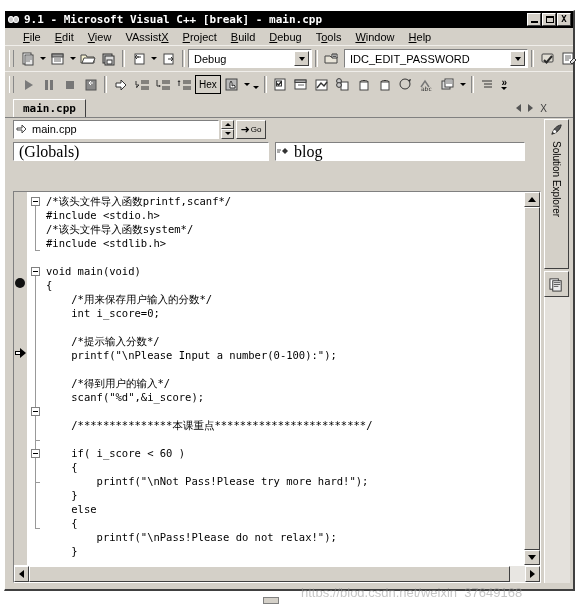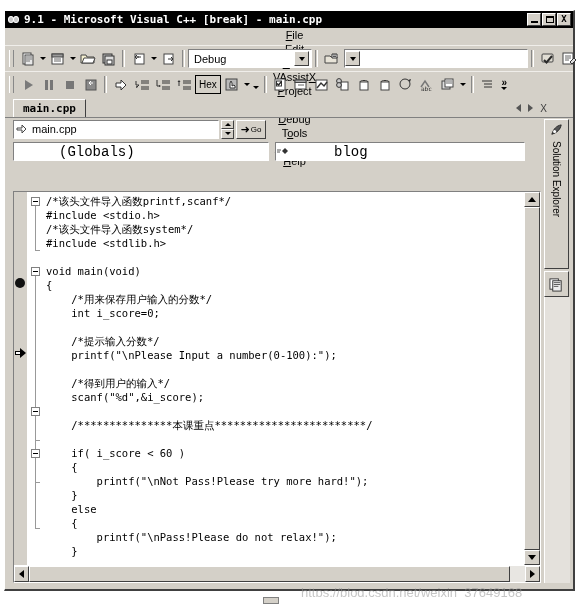--- a/index.html
+++ b/index.html
@@ -43,21 +43,20 @@
     display:flex;align-items:center;justify-content:center;line-height:1;
     font-weight:bold;
   }
   .win-btn .mn{position:absolute;bottom:2px;left:3px;width:7px;height:2px;background:#000;}
   .win-btn .mx{position:absolute;top:2px;left:3px;width:8px;height:7px;border:1px solid #000;border-top-width:2px;box-sizing:border-box;}
 
   
   .menubar{
     height:17px;background:#d4d0c8;display:flex;align-items:center;
     padding-left:11px;
-    flex-direction:column;
   }
   .menu-item{
     padding:1px 7px;font-size:11px;color:#000;white-space:nowrap;
   }
   .menu-item u{text-decoration:underline;}
 
   
   .toolbar{
     height:25px;background:#d4d0c8;display:flex;align-items:center;
     border-top:1px solid #f0eeea;
@@ -133,21 +132,21 @@
     padding:0 2px 0 8px;
   }
   .navcombo{
     height:19px;background:#ffffff;display:flex;align-items:center;
     border-top:1px solid #808080;border-left:1px solid #808080;
     border-right:1px solid #ffffff;border-bottom:1px solid #ffffff;
     box-sizing:border-box;flex:none;
   }
   .navcombo .ico{width:16px;flex:none;display:flex;align-items:center;justify-content:center;}
   .navcombo .val{flex:1;font-size:11px;padding-left:2px;white-space:nowrap;overflow:hidden;}
-  .navcombo .val.mono{font-family:Liberation Mono, monospace;font-size:14px;margin-left:40px;}
+  .navcombo .val.mono{font-family:Liberation Serif, serif;font-size:16px;}
   .spin{
     width:13px;height:19px;margin-left:2px;flex:none;display:flex;flex-direction:column;
   }
   .spin div{
     flex:1;background:#d4d0c8;
     border-top:1px solid #ffffff;border-left:1px solid #ffffff;
     border-right:1px solid #404040;border-bottom:1px solid #404040;
     box-sizing:border-box;display:flex;align-items:center;justify-content:center;
   }
   .spin .u:after{content:"";border-left:3px solid transparent;border-right:3px solid transparent;border-bottom:3px solid #000;}
@@ -374,20 +373,21 @@
     </span>
     <span class="tb-sep"></span>
     <span class="tbtn">
       <svg width="16" height="16" viewBox="0 0 16 16">
           <path d="M1 12V5h5l1 1h6v6z" fill="#e8e4d8" stroke="#444"></path>
           <path d="M8 3h5v4H8z" fill="#fff" stroke="#333"></path>
           <path d="M9 4h3M9 5.5h3" stroke="#555"></path>
         </svg>
     </span>
     <span class="combo" style="width:184px;margin-left:2px;">
+      <span class="val">IDC_EDIT_PASSWORD</span>
       <span class="drop"></span>
     </span>
     <span class="tb-sep"></span>
     <span class="tbtn">
       <svg width="16" height="16" viewBox="0 0 16 16">
           <rect x="2" y="3" width="11" height="8" rx="1" fill="#e0ddd4" stroke="#444"></rect>
           <path d="M4 9l2.5 2.5L12 5" stroke="#2a2a2a" stroke-width="2" fill="none"></path>
         </svg>
     </span>
     <span class="tbtn">

